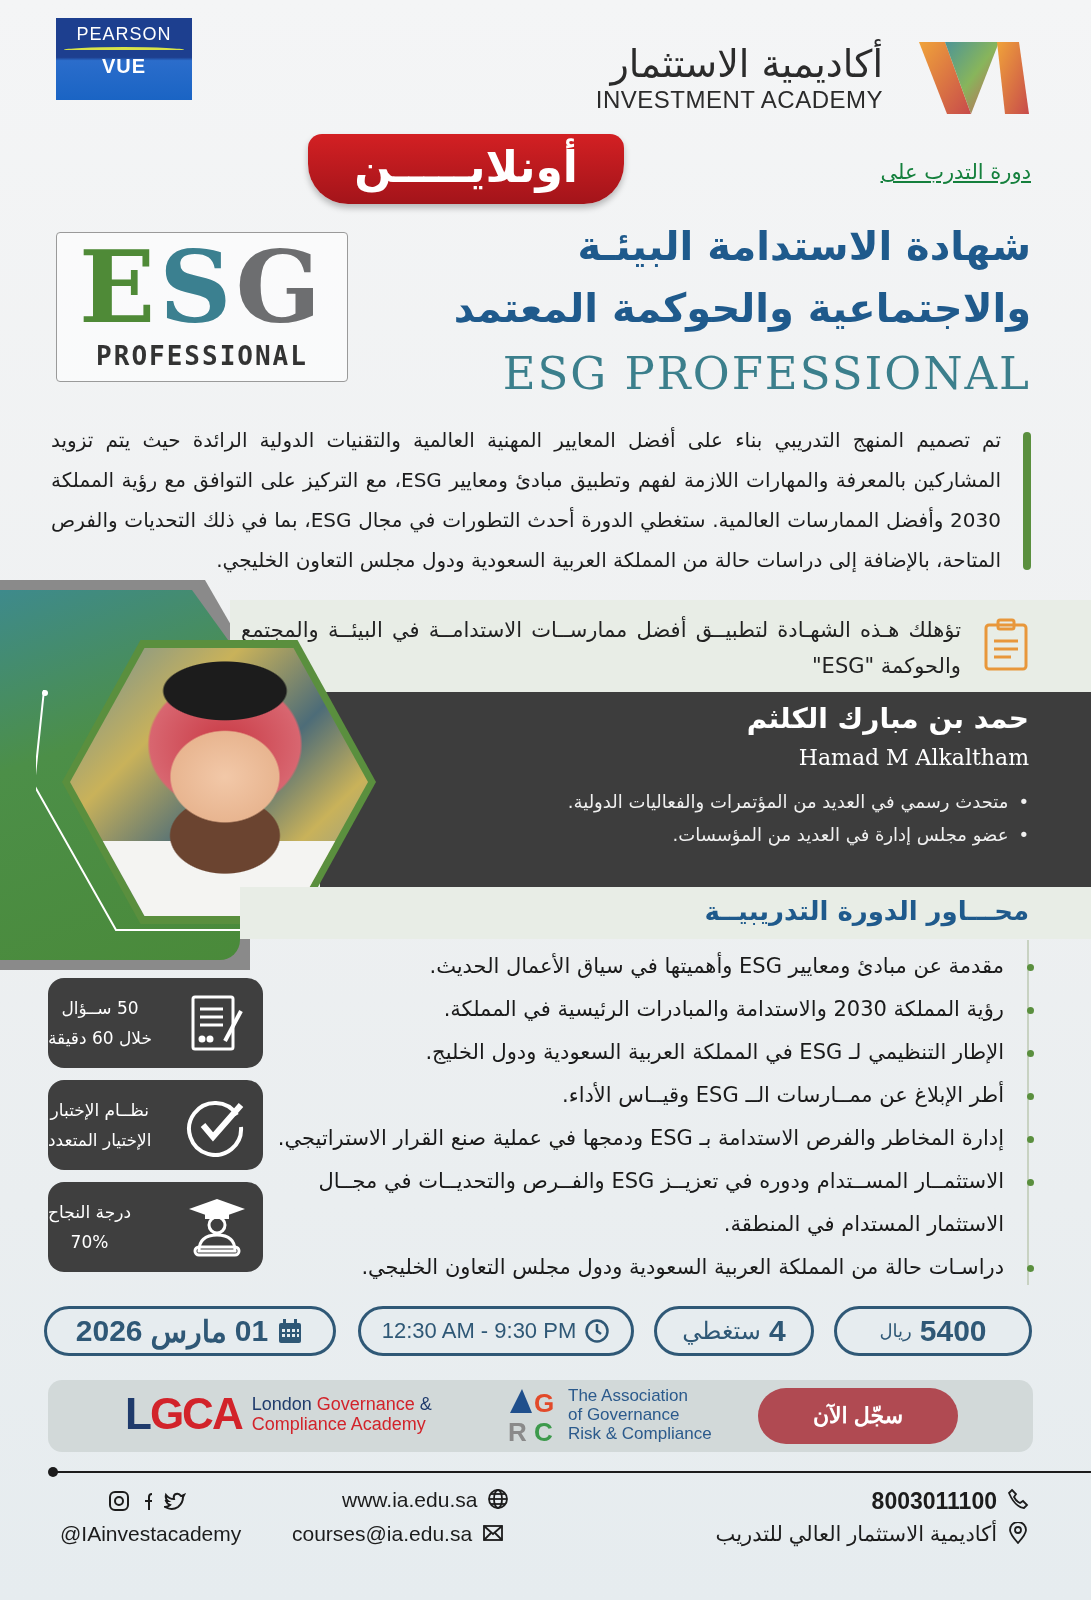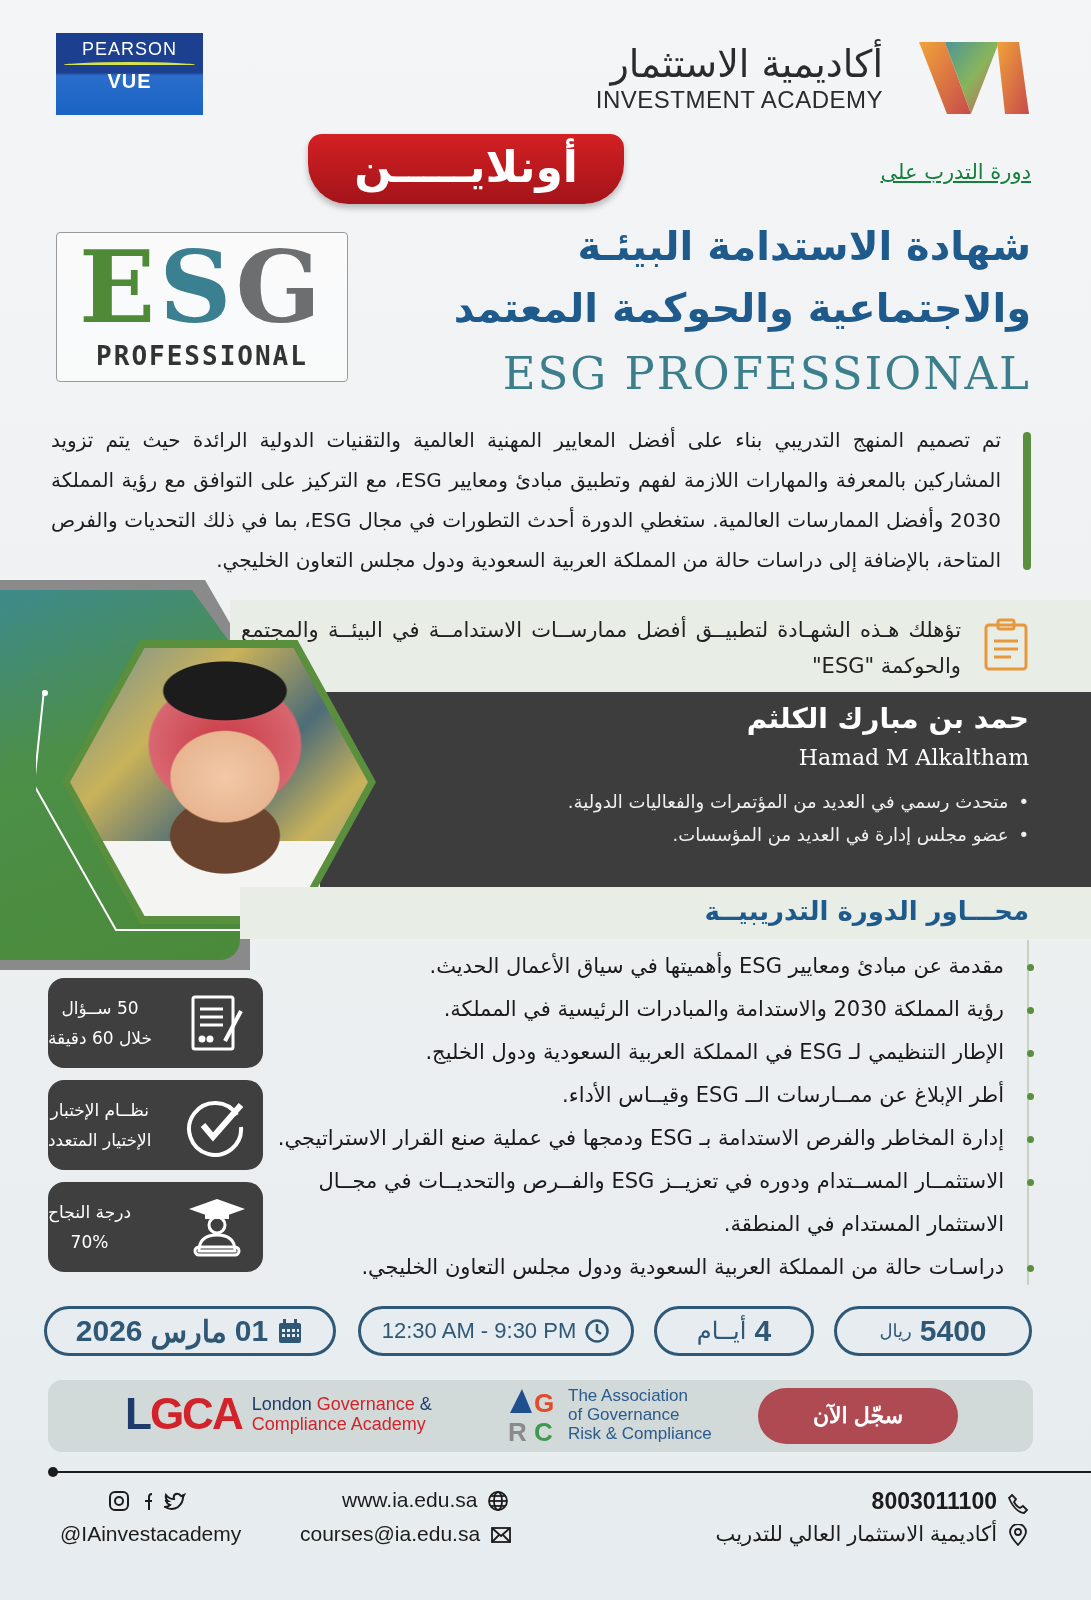--- a/index.html
+++ b/index.html
@@ -7,21 +7,21 @@
   body {
     font-family: "DejaVu Sans", sans-serif;
     background: linear-gradient(180deg, #f4f5f6 0%, #eef0f1 50%, #e6ecef 100%);
     position: relative;
     color: #1c1c1c;
   }
   .abs { position: absolute; }
 
   
   .pearson {
-    left: 56px; top: 33px; width: 147px; height: 82px;
+    left: 56px; top: 18px; width: 136px; height: 82px;
     background: linear-gradient(180deg, #1d3f8f 0%, #1d3f8f 48%, #2b6dcb 52%, #1a64c4 100%);
     color: #fff; text-align: center; font-family: "Liberation Sans", sans-serif;
   }
   .pearson .p1 { font-size: 18px; letter-spacing: 1px; padding-top: 6px; }
   .pearson .arc { height: 6px; margin: 2px 8px 0; border-top: 3px solid #d7e34a; border-radius: 50% 50% 0 0; }
   .pearson .p2 { font-size: 20px; font-weight: bold; padding-top: 2px; letter-spacing: 1px; }
 
   .ia-logo { right: 60px; top: 38px; width: 450px; height: 80px; display: flex; align-items: center; gap: 28px; justify-content: flex-end; }
   .ia-text { text-align: right; }
   .ia-ar { font-size: 38px; color: #2b2b2b; line-height: 44px; direction: rtl; }
@@ -103,21 +103,21 @@
   .lgca-mark .r { color: #d2232a; }
   .lgca-txt { font-family: "Liberation Sans", sans-serif; font-size: 18px; line-height: 20px; color: #1f3b6c; }
   .lgca-txt .red { color: #d2232a; }
   .agrc { left: 508px; top: 1386px; display: flex; align-items: center; gap: 8px; }
   .agrc-mark { width: 52px; height: 56px; position: relative; font-family: "Liberation Sans", sans-serif; font-weight: bold; font-size: 26px; line-height: 26px; }
   .agrc-txt { font-family: "Liberation Sans", sans-serif; font-size: 17px; line-height: 19px; color: #2b5a8c; }
   .register-btn { left: 758px; top: 1388px; width: 200px; height: 56px; border-radius: 28px; background: #b04a52; color: #fff; font-size: 22px; font-weight: bold; text-align: center; line-height: 56px; direction: rtl; border: none; }
 
   .footer-line { left: 52px; top: 1471px; width: 1039px; height: 2px; background: #1c1c1c; }
   .footer-dot { left: 48px; top: 1467px; width: 10px; height: 10px; border-radius: 50%; background: #1c1c1c; }
-  .footer-item { font-family: "Liberation Sans", sans-serif; font-size: 21px; color: #1c1c1c; display: flex; align-items: flex-end; gap: 10px; }
+  .footer-item { font-family: "Liberation Sans", sans-serif; font-size: 21px; color: #1c1c1c; display: flex; align-items: flex-start; gap: 10px; }
   .footer-item svg { width: 22px; height: 22px; }
 </style>
 </head>
 <body>
 
 <div class="abs pearson">
   <div class="p1">PEARSON</div>
   <div class="arc"></div>
   <div class="p2">VUE</div>
 </div>
@@ -243,21 +243,21 @@
     <div>70%</div>
   </div>
 </div>
 
 <div class="abs pill" style="left:834px;width:198px">
   <span class="big">5400</span>
   <span class="small">ريال</span>
 </div>
 <div class="abs pill" style="left:654px;width:160px">
   <span class="big">4</span>
-  <span class="small" style="font-size:24px">أيــام</span>
+  <span class="small" style="font-size:24px">ستغطي</span>
 </div>
 <div class="abs pill" style="left:358px;width:276px;direction:ltr">
   <span style="font-size:22px">12:30 AM - 9:30 PM</span>
   <svg width="26" height="26" viewBox="0 0 26 26" fill="none" stroke="#2f5876" stroke-width="2.5">
     <circle cx="13" cy="13" r="10.5"></circle>
       <polyline points="13,6 13,13 17,16"></polyline>
   </svg>
 </div>
 <div class="abs pill" style="left:44px;width:292px">
   <svg width="28" height="28" viewBox="0 0 28 28" fill="#2f5876">
@@ -323,21 +323,21 @@
 <div class="abs footer-item" style="left:342px;top:1488px">
   <span>www.ia.edu.sa</span>
   <svg viewBox="0 0 22 22" fill="none" stroke="#1c1c1c" stroke-width="1.8">
       <circle cx="11" cy="11" r="9"></circle>
       <ellipse cx="11" cy="11" rx="4" ry="9"></ellipse>
       <line x1="2" y1="11" x2="20" y2="11"></line>
       <line x1="4" y1="6" x2="18" y2="6"></line>
       <line x1="4" y1="16" x2="18" y2="16"></line>
     </svg>
 </div>
-<div class="abs footer-item" style="left:300px;top:1522px">
+<div class="abs footer-item" style="left:292px;top:1522px">
   <span>courses@ia.edu.sa</span>
   <svg viewBox="0 0 22 22" fill="none" stroke="#1c1c1c" stroke-width="1.8">
       <rect x="2" y="4" width="18" height="14"></rect>
       <polyline points="2,4 11,12 20,4"></polyline>
       <line x1="2" y1="18" x2="9" y2="11"></line>
       <line x1="20" y1="18" x2="13" y2="11"></line>
     </svg>
 </div>
 
 <div class="abs footer-item" style="right:62px;top:1488px;font-size:23px;font-weight:bold">

